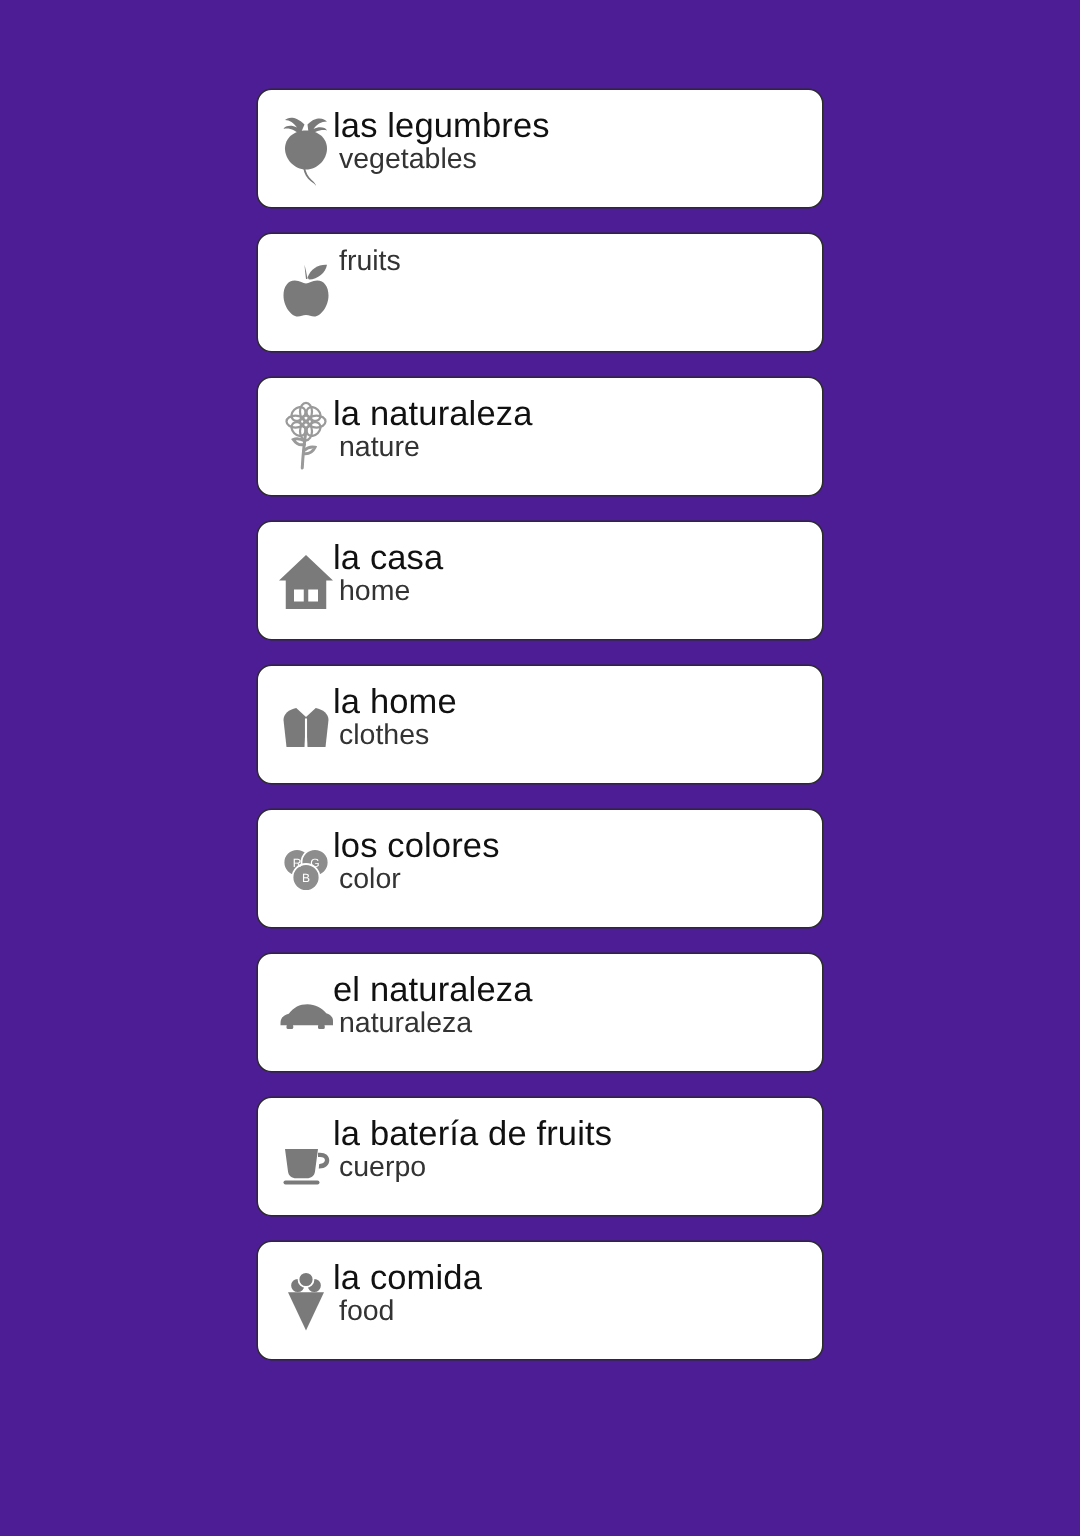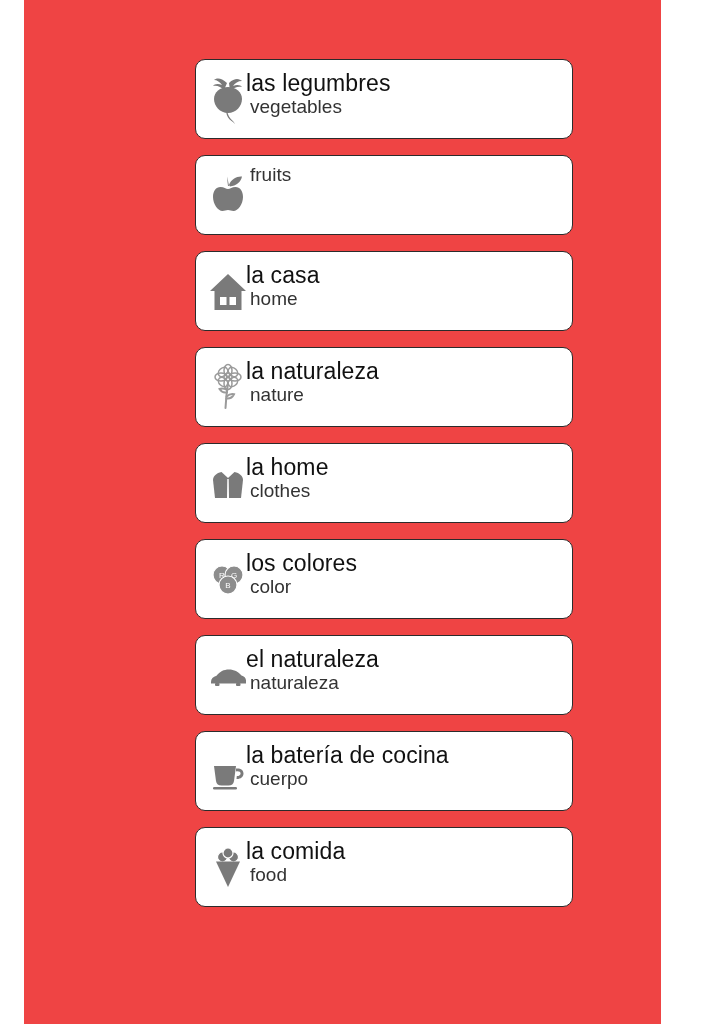--- a/index.html
+++ b/index.html
@@ -10,24 +10,23 @@
   body {
     width: 720px;
     height: 1024px;
     overflow: hidden;
     font-family: "Liberation Sans", sans-serif;
     -webkit-font-smoothing: antialiased;
   }
 
   #app {
     position: relative;
-    width: 637px;
+    width: 720px;
     height: 1024px;
-    background: #ef4444;
-    margin-left: 24px;
+    background: #4c1d95;
   }
 
   #category-list {
     position: absolute;
     left: 171px;
     top: 59px;
     width: 378px;
   }
 
   .card {
@@ -115,38 +114,20 @@
             <path d="M22 15 C24 9 30 6 35 6.5 C34 12 29 16 23 16.4 Z"></path>
             <path d="M13.5 17 C17 17 19 19 21 19 C23 19 25 17 28.5 17 C33 17 36 21 36 27 C36 34 31 41 26.5 41 C24.3 41 23.2 40 21 40 C18.8 40 17.7 41 15.5 41 C11 41 6 34 6 27 C6 21 9 17 13.5 17 Z"></path>
           </g>
         </svg>
       </div>
       <div class="card-text">
         <div class="card-sub">fruits</div>
       </div>
     </div>
 
-
-    <div class="card">
-      <div class="card-icon">
-        <svg viewBox="0 0 42 52" xmlns="http://www.w3.org/2000/svg" aria-hidden="true">
-          <g fill="#7a7a7a">
-            <path d="M21 8 L39 25 L34.5 25 L34.5 44 L7.5 44 L7.5 25 L3 25 Z"></path>
-          </g>
-          <g fill="#ffffff">
-            <rect x="13" y="31" width="6.5" height="8"></rect>
-            <rect x="22.5" y="31" width="6.5" height="8"></rect>
-          </g>
-        </svg>
-      </div>
-      <div class="card-text">
-        <div class="card-title">la casa</div>
-        <div class="card-sub">home</div>
-      </div>
-    </div>
 
     <div class="card">
       <div class="card-icon">
         <svg viewBox="0 0 42 52" xmlns="http://www.w3.org/2000/svg" aria-hidden="true">
           <g fill="none" stroke="#9a9a9a" stroke-width="1.5">
             <ellipse cx="21" cy="8.5" rx="4" ry="6"></ellipse>
             <ellipse cx="21" cy="21.5" rx="4" ry="6"></ellipse>
             <ellipse cx="14" cy="15" rx="6" ry="4"></ellipse>
             <ellipse cx="28" cy="15" rx="6" ry="4"></ellipse>
             <ellipse cx="16" cy="10" rx="5.2" ry="4" transform="rotate(-45 16 10)"></ellipse>
@@ -165,20 +146,38 @@
       <div class="card-text">
         <div class="card-title">la naturaleza</div>
         <div class="card-sub">nature</div>
       </div>
     </div>
 
     <div class="card">
       <div class="card-icon">
         <svg viewBox="0 0 42 52" xmlns="http://www.w3.org/2000/svg" aria-hidden="true">
           <g fill="#7a7a7a">
+            <path d="M21 8 L39 25 L34.5 25 L34.5 44 L7.5 44 L7.5 25 L3 25 Z"></path>
+          </g>
+          <g fill="#ffffff">
+            <rect x="13" y="31" width="6.5" height="8"></rect>
+            <rect x="22.5" y="31" width="6.5" height="8"></rect>
+          </g>
+        </svg>
+      </div>
+      <div class="card-text">
+        <div class="card-title">la casa</div>
+        <div class="card-sub">home</div>
+      </div>
+    </div>
+
+    <div class="card">
+      <div class="card-icon">
+        <svg viewBox="0 0 42 52" xmlns="http://www.w3.org/2000/svg" aria-hidden="true">
+          <g fill="#7a7a7a">
             <path d="M14.5 14 L21 20 L20 40 L8 40 L6 22 C6 18 9.5 15 14.5 14 Z"></path>
             <path d="M27.5 14 C32.5 15 36 18 36 22 L34 40 L22 40 L21 20 Z"></path>
           </g>
           <g stroke="#ffffff" stroke-width="1.4" fill="none">
             <path d="M21 21 L21 40"></path>
           </g>
         </svg>
       </div>
       <div class="card-text">
         <div class="card-title">la home</div>
@@ -227,21 +226,21 @@
       <div class="card-icon">
         <svg viewBox="0 0 42 52" xmlns="http://www.w3.org/2000/svg" aria-hidden="true">
           <g fill="#7a7a7a">
             <path d="M7 20 L29 20 L27 35 C26.6 38 24.5 39.5 21.5 39.5 L14.5 39.5 C11.5 39.5 9.4 38 9 35 Z"></path>
             <path d="M29 22.5 C33.5 22 36.5 24 36.5 27.5 C36.5 31 33.5 33.2 29.5 33 L29.8 30 C32 30.1 33.6 28.9 33.6 27.4 C33.6 25.9 32 25 29 25.4 Z"></path>
             <rect x="6" y="41" width="24" height="2.6" rx="1.3"></rect>
           </g>
         </svg>
       </div>
       <div class="card-text">
-        <div class="card-title">la batería de cocina</div>
+        <div class="card-title">la batería de fruits</div>
         <div class="card-sub">cuerpo</div>
       </div>
     </div>
 
     <div class="card">
       <div class="card-icon">
         <svg viewBox="0 0 42 52" xmlns="http://www.w3.org/2000/svg" aria-hidden="true">
           <g fill="#7a7a7a" stroke="#ffffff" stroke-width="1.2">
             <circle cx="15.5" cy="15" r="5"></circle>
             <circle cx="26.5" cy="15" r="5"></circle>

